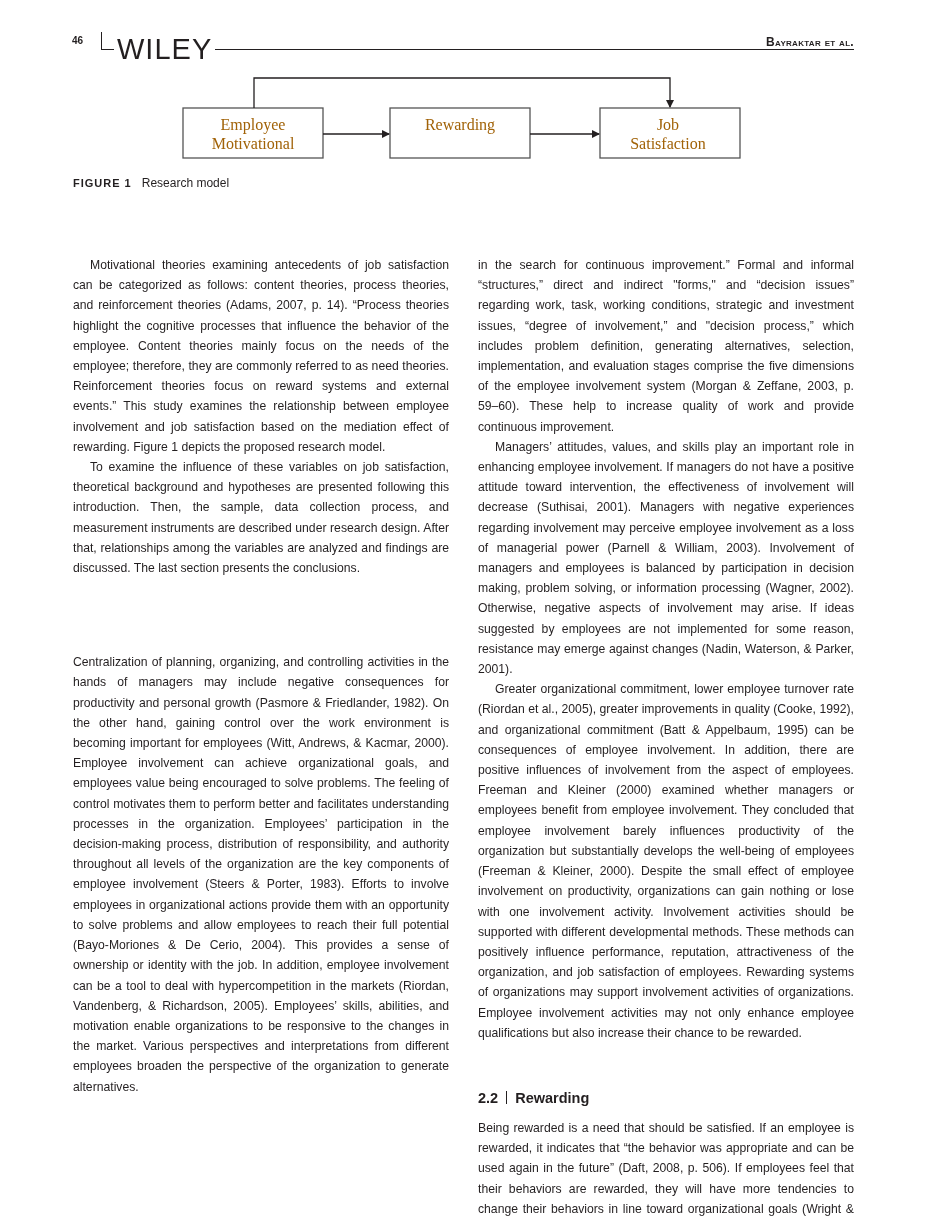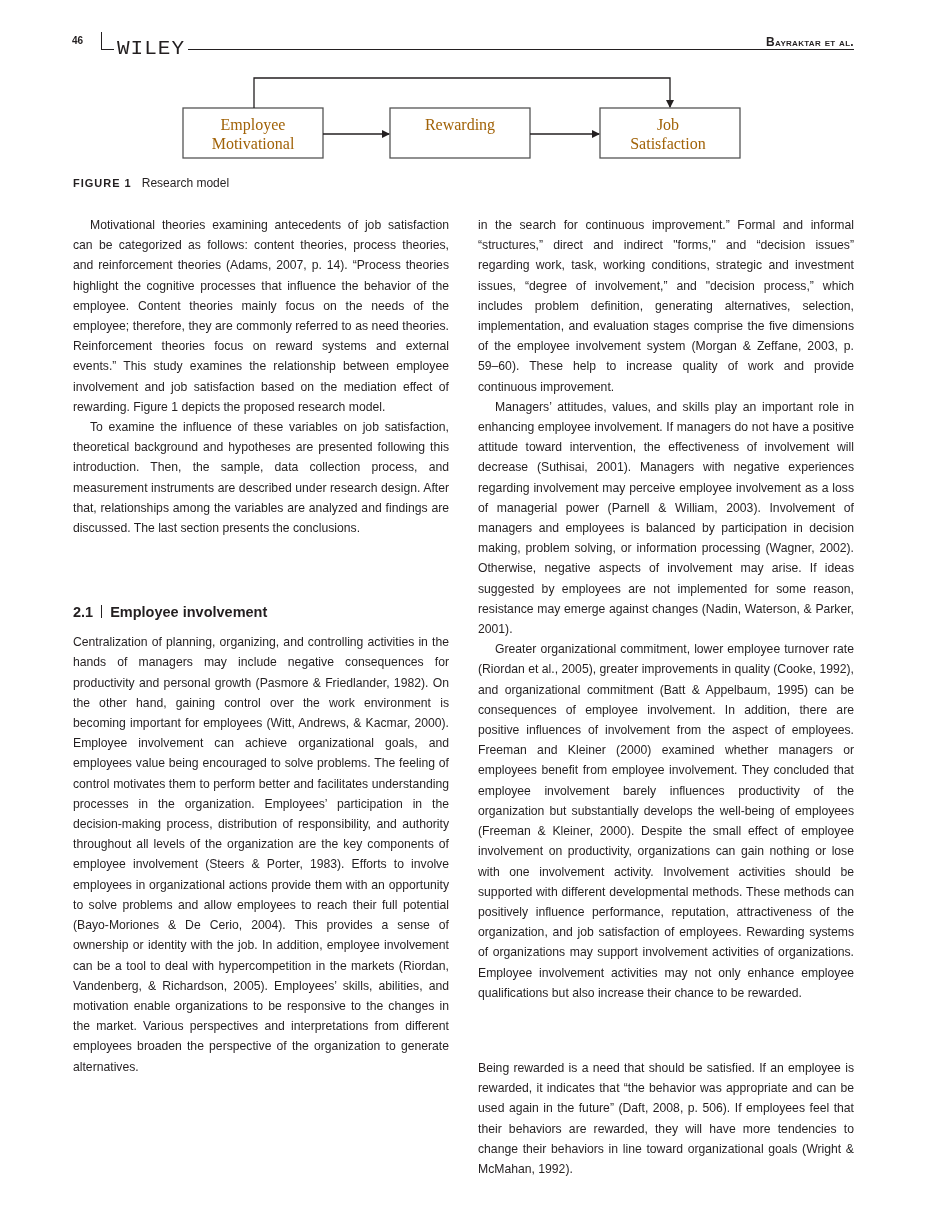--- a/index.html
+++ b/index.html
@@ -2,33 +2,33 @@
 <html><head>
 <meta charset="utf-8">
 <style>
   html, body { margin:0; padding:0; background:#ffffff; }
   body { width:925px; height:1216px; position:relative; overflow:hidden; color:#231f20;
          font-family:"Liberation Sans", sans-serif; }
   .header { position:absolute; left:72px; top:28px; width:782px; height:30px; }
   .page-num { position:absolute; left:0; top:7px; font-size:10px; font-weight:bold; }
   .hdr-tick { position:absolute; left:29px; top:4px; width:1px; height:17px; background:#231f20; }
   .hdr-line { position:absolute; left:29px; top:21px; width:753px; height:1px; background:#231f20; }
-  .wiley { position:absolute; left:42px; top:9px; font-family:Liberation Mono, monospace; font-size:21px;
+  .wiley { position:absolute; left:42px; top:9px; font-family:Liberation Sans, sans-serif; font-size:29px;
            letter-spacing:1px; background:#fff; padding:0 3px; line-height:24px; }
   .authors { position:absolute; right:0; top:7px; font-size:10px; font-weight:bold; font-variant:small-caps; letter-spacing:0.3px; }
   .authors-text { font-size:12px; }
 
   .figure { position:absolute; left:170px; top:70px; width:590px; height:100px; }
   .figure svg { position:absolute; left:0; top:0; }
   .fig-box-label { position:absolute; font-family:"Liberation Serif", serif; font-size:16px; line-height:19px;
                    text-align:center; color:#a16207; }
   .caption { position:absolute; left:73px; top:176px; font-size:12px; }
   .caption .fig-no { font-weight:bold; letter-spacing:1px; font-size:11px; margin-right:10px; }
 
-  .col { position:absolute; width:376px; font-size:12.2px; line-height:20.2px; text-align:justify; }
+  .col { position:absolute; width:376px; font-size:12.2px; line-height:20.2px; text-align:justify;margin-top:40px; }
   .col p { margin:0; }
   .col p.indent { text-indent:17px; }
   .col-left { left:73px; top:215px; }
   .col-right { left:478px; top:215px; }
 
   h2.sec { margin:0; font-size:14.5px; font-weight:bold; letter-spacing:2.2px; line-height:21px; text-transform:uppercase; }
   h3.sub { margin:0; font-size:14.5px; font-weight:bold; line-height:20px; }
   .bar { display:inline-block; width:1px; height:13px; background:#231f20; margin:0 8px; vertical-align:-1px; }
 </style>
 </head>
@@ -73,30 +73,30 @@
   <span class="fig-no">FIGURE 1</span><span>Research model</span>
 </div>
 
 <div class="col col-left">
   <p class="indent">Motivational theories examining antecedents of job satisfaction can be categorized as follows: content theories, process theories, and reinforcement theories (Adams, 2007, p. 14). “Process theories highlight the cognitive processes that influence the behavior of the employee. Content theories mainly focus on the needs of the employee; therefore, they are commonly referred to as need theories. Reinforcement theories focus on reward systems and external events.” This study examines the relationship between employee involvement and job satisfaction based on the mediation effect of rewarding. Figure 1 depicts the proposed research model.</p>
   <p class="indent">To examine the influence of these variables on job satisfaction, theoretical background and hypotheses are presented following this introduction. Then, the sample, data collection process, and measurement instruments are described under research design. After that, relationships among the variables are analyzed and findings are discussed. The last section presents the conclusions.</p>
 
   <div style="height:44px;"></div>
 
   <div style="height:20px;"></div>
-  <h3 class="sub">
-    <span>2.1</span><span class="bar"></span><span>Employee involvement</span>
-  </h3>
 
   <div style="height:10px;"></div>
   <p>Centralization of planning, organizing, and controlling activities in the hands of managers may include negative consequences for productivity and personal growth (Pasmore &amp; Friedlander, 1982). On the other hand, gaining control over the work environment is becoming important for employees (Witt, Andrews, &amp; Kacmar, 2000). Employee involvement can achieve organizational goals, and employees value being encouraged to solve problems. The feeling of control motivates them to perform better and facilitates understanding processes in the organization. Employees’ participation in the decision-making process, distribution of responsibility, and authority throughout all levels of the organization are the key components of employee involvement (Steers &amp; Porter, 1983). Efforts to involve employees in organizational actions provide them with an opportunity to solve problems and allow employees to reach their full potential (Bayo-Moriones &amp; De Cerio, 2004). This provides a sense of ownership or identity with the job. In addition, employee involvement can be a tool to deal with hypercompetition in the markets (Riordan, Vandenberg, &amp; Richardson, 2005). Employees’ skills, abilities, and motivation enable organizations to be responsive to the changes in the market. Various perspectives and interpretations from different employees broaden the perspective of the organization to generate alternatives.</p>
 </div>
 
 <div class="col col-right">
   <p>in the search for continuous improvement.” Formal and informal “structures,” direct and indirect "forms," and “decision issues” regarding work, task, working conditions, strategic and investment issues, “degree of involvement,” and "decision process,” which includes problem definition, generating alternatives, selection, implementation, and evaluation stages comprise the five dimensions of the employee involvement system (Morgan &amp; Zeffane, 2003, p. 59–60). These help to increase quality of work and provide continuous improvement.</p>
   <p class="indent">Managers’ attitudes, values, and skills play an important role in enhancing employee involvement. If managers do not have a positive attitude toward intervention, the effectiveness of involvement will decrease (Suthisai, 2001). Managers with negative experiences regarding involvement may perceive employee involvement as a loss of managerial power (Parnell &amp; William, 2003). Involvement of managers and employees is balanced by participation in decision making, problem solving, or information processing (Wagner, 2002). Otherwise, negative aspects of involvement may arise. If ideas suggested by employees are not implemented for some reason, resistance may emerge against changes (Nadin, Waterson, &amp; Parker, 2001).</p>
   <p class="indent">Greater organizational commitment, lower employee turnover rate (Riordan et al., 2005), greater improvements in quality (Cooke, 1992), and organizational commitment (Batt &amp; Appelbaum, 1995) can be consequences of employee involvement. In addition, there are positive influences of involvement from the aspect of employees. Freeman and Kleiner (2000) examined whether managers or employees benefit from employee involvement. They concluded that employee involvement barely influences productivity of the organization but substantially develops the well-being of employees (Freeman &amp; Kleiner, 2000). Despite the small effect of employee involvement on productivity, organizations can gain nothing or lose with one involvement activity. Involvement activities should be supported with different developmental methods. These methods can positively influence performance, reputation, attractiveness of the organization, and job satisfaction of employees. Rewarding systems of organizations may support involvement activities of organizations. Employee involvement activities may not only enhance employee qualifications but also increase their chance to be rewarded.</p>
 
   <div style="height:45px;"></div>
+  <h3 class="sub">
+    <span>2.2</span><span class="bar"></span><span>Rewarding</span>
+  </h3>
 
   <div style="height:10px;"></div>
   <p>Being rewarded is a need that should be satisfied. If an employee is rewarded, it indicates that “the behavior was appropriate and can be used again in the future” (Daft, 2008, p. 506). If employees feel that their behaviors are rewarded, they will have more tendencies to change their behaviors in line toward organizational goals (Wright &amp; McMahan, 1992).</p>
 </div>
 
 </body></html>

